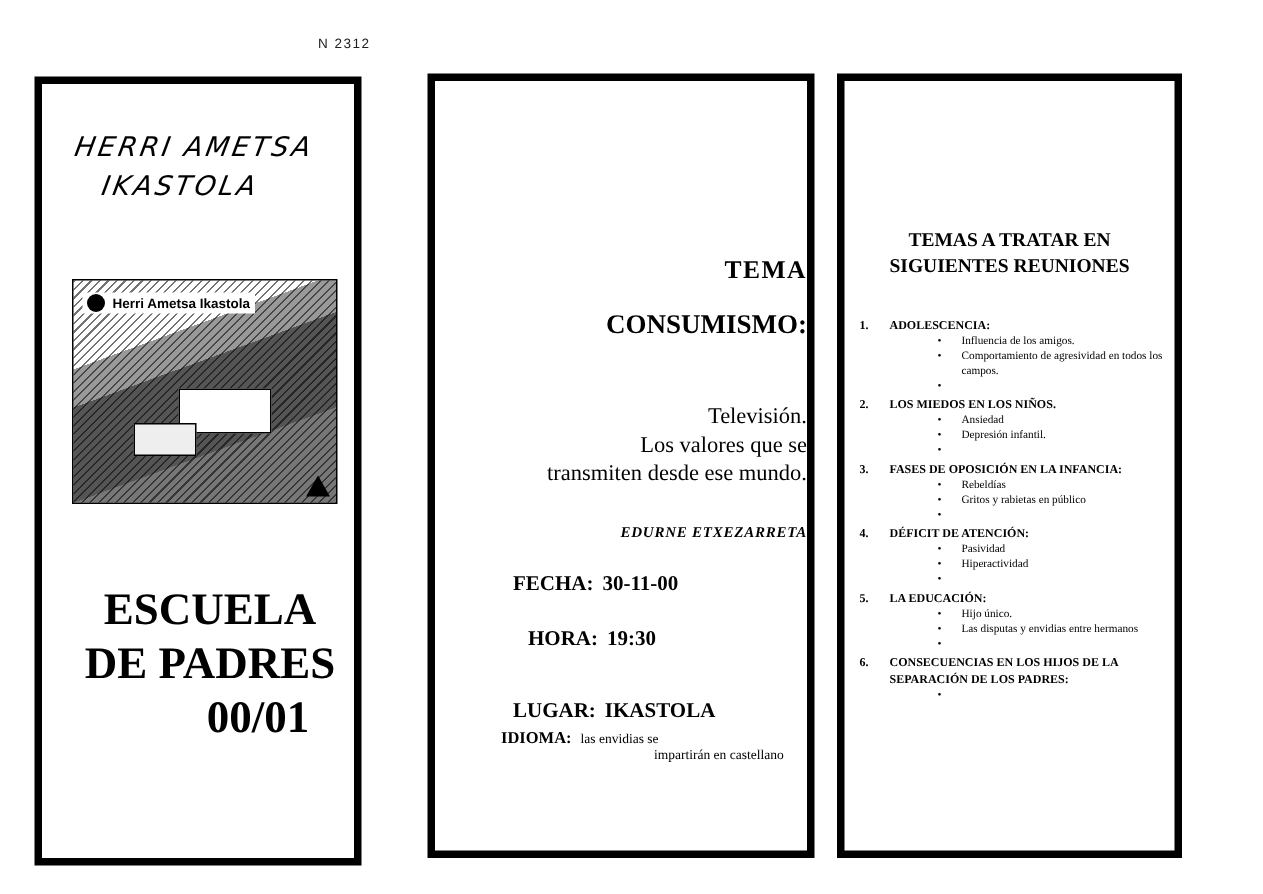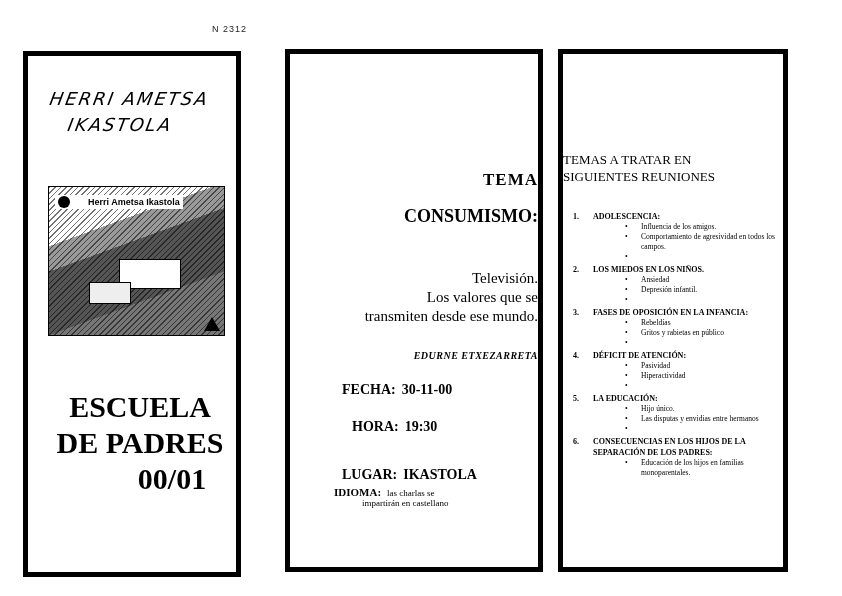--- a/index.html
+++ b/index.html
@@ -15,21 +15,21 @@
 
   
   .script { position:absolute; font-family:"DejaVu Sans", sans-serif; font-style:italic; font-size:18px; letter-spacing:2px; transform:skewX(-10deg); }
   .script.l1 { left:22px; top:32px; }
   .script.l2 { left:40px; top:58px; }
   .photo { position:absolute; left:20px; top:130px; width:175px; height:148px; border:1px solid #000;
     background:
       repeating-linear-gradient(135deg, rgba(0,0,0,.55) 0 1px, transparent 1px 4px),
       linear-gradient(160deg, #fff 0 28%, #999 28% 40%, #555 40% 70%, #777 70% 100%);
   }
-  .photo-bank { position:absolute; left:6px; top:8px; background:#fff; font-family:"Liberation Sans", sans-serif; font-weight:bold; font-size:9px; padding:1px 3px; display:flex; align-items:center; gap:18px; }
+  .photo-bank { position:absolute; left:6px; top:8px; background:#fff; font-family:"Liberation Sans", sans-serif; font-weight:bold; font-size:9px; padding:1px 3px; display:flex; align-items:center; gap:5px; }
   .bank-logo { width:12px; height:12px; border-radius:50%; background:#000; display:inline-block; }
   .photo-houses { position:absolute; left:70px; top:72px; width:60px; height:28px; background:#fff; border:1px solid #000; }
   .photo-house2 { position:absolute; left:40px; top:95px; width:40px; height:20px; background:#eee; border:1px solid #000; }
   .photo-corner { position:absolute; right:4px; bottom:4px; width:0; height:0; border-left:8px solid transparent; border-right:8px solid transparent; border-bottom:14px solid #000; }
   .big { position:absolute; left:0; width:100%; text-align:center; font-weight:bold; font-size:30px; line-height:36px; }
   .big.b1 { top:333px; left:8px; }
   .big.b2 { top:369px; left:8px; }
   .big.b3 { top:405px; left:-4px;padding-left:44px; }
 
   
@@ -37,25 +37,25 @@
   .tema { top:116px; font-weight:bold; font-size:17px; letter-spacing:1px; }
   .cons { top:152px; font-weight:bold; font-size:18px; }
   .sub { font-size:15px; line-height:19px;margin-top:40px; }
   .sub1 { top:175px; } .sub2 { top:194px; } .sub3 { top:213px; }
   .speaker { top:296px; font-size:10px; font-weight:bold; letter-spacing:0.5px;font-style:italic; }
   .info { position:absolute; font-size:14px; font-weight:bold; }
   .info .lbl { margin-right:6px; }
   .fecha { left:52px; top:328px; } .hora { left:62px; top:365px; } .lugar { left:52px; top:401px;margin-top:12px; }
   .idioma { position:absolute; left:44px; top:432px; font-size:11px; }
   .idioma .lbl { font-weight:bold; margin-right:6px; }
-  .idioma .v2 { display:block; font-size:9px;padding-left:28px; }
+  .idioma .v2 { display:block; margin-left:74px; font-size:9px;padding-left:28px; }
   .idioma .v1 { font-size:9px; }
 
   
-  .p3title { position:absolute; left:0; width:100%; text-align:left; top:97px; font-weight:normal; font-size:13px; line-height:17px; }
+  .p3title { position:absolute; left:0; width:100%; text-align:center; top:97px; font-weight:bold; font-size:13px; line-height:17px; }
   .toc { position:absolute; left:10px; top:157px; width:210px; font-size:8px; }
   .sec { margin-bottom:2px; }
   .sec-head { display:flex; font-weight:bold; font-size:8px; line-height:11px; }
   .sec-num { width:20px; flex:none; }
   .bul { display:flex; margin-left:52px; line-height:10px; font-size:7.5px; }
   .bul .dot { width:16px; flex:none; }
   .bul .dot::before { content:"\2022"; }
 </style>
 </head>
 <body>
@@ -89,21 +89,21 @@
   <div class="info fecha">
     <span class="lbl">FECHA:</span><span>30-11-00</span>
   </div>
   <div class="info hora">
     <span class="lbl">HORA:</span><span>19:30</span>
   </div>
   <div class="info lugar">
     <span class="lbl">LUGAR:</span><span>IKASTOLA</span>
   </div>
   <div class="idioma">
-    <span class="lbl">IDIOMA:</span><span class="v1">las charlas se</span>
+    <span class="lbl">IDIOMA:</span><span class="v1">las envidias se</span>
     <span class="v2">impartirán en   castellano</span>
   </div>
 </div>
 
 <div class="panel" id="p3">
   <div class="p3title">
     <div>TEMAS A TRATAR EN</div>
     <div>SIGUIENTES REUNIONES</div>
   </div>
   <div class="toc">
@@ -197,17 +197,16 @@
           <span></span>
         </div>
     </div>
     <div class="sec">
       <div class="sec-head">
           <span class="sec-num">6.</span>
           <span>CONSECUENCIAS EN LOS HIJOS DE LA SEPARACIÓN DE LOS PADRES:</span>
         </div>
       <div class="bul">
           <span class="dot"></span>
-          <span>Educación de los hijos en familias monoparentales.</span>
         </div>
     </div>
   </div>
 </div>
 
 </body></html>

